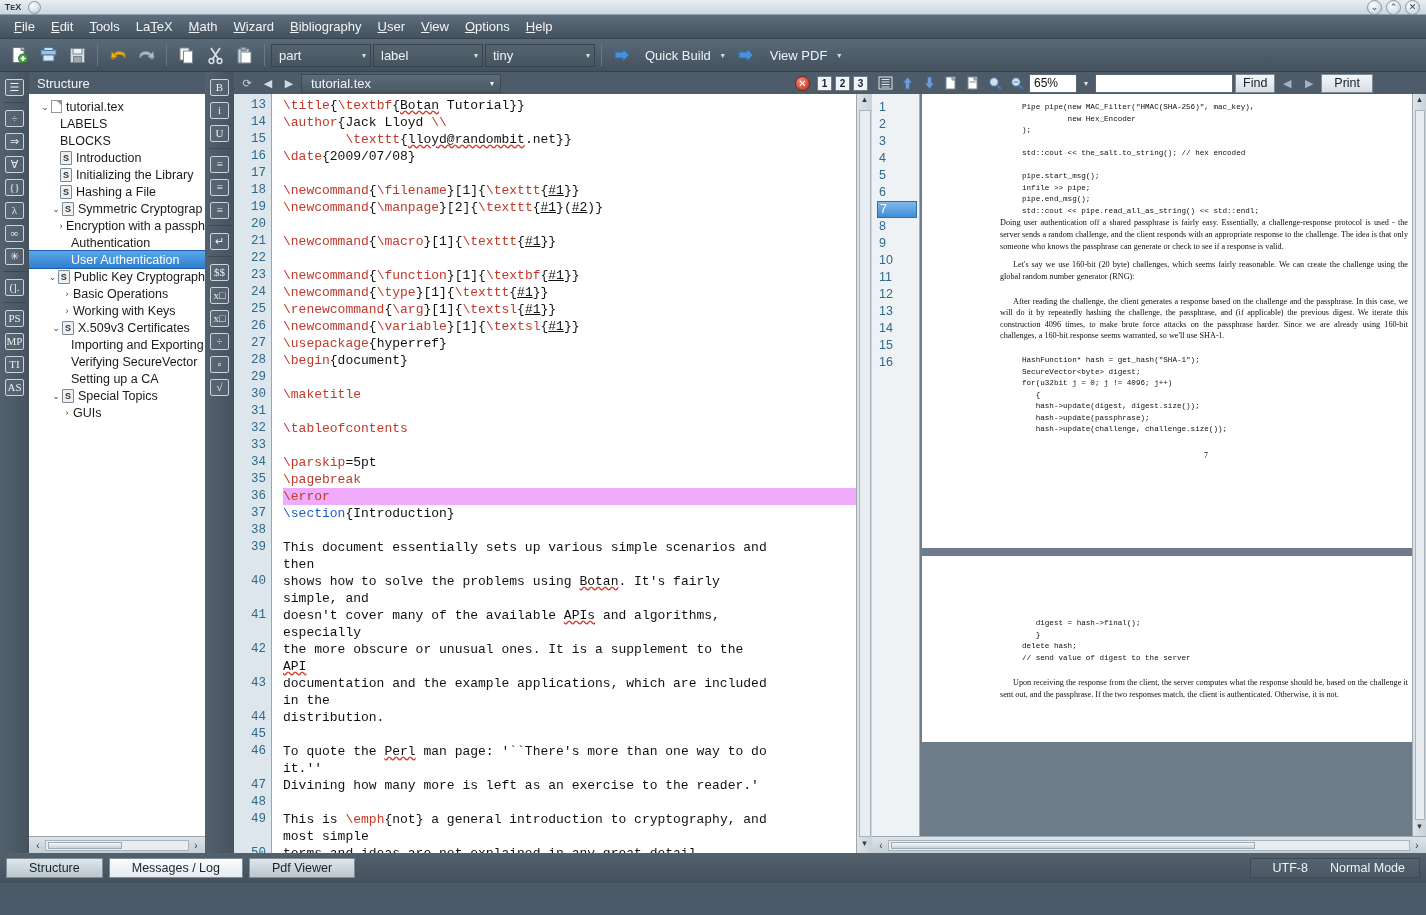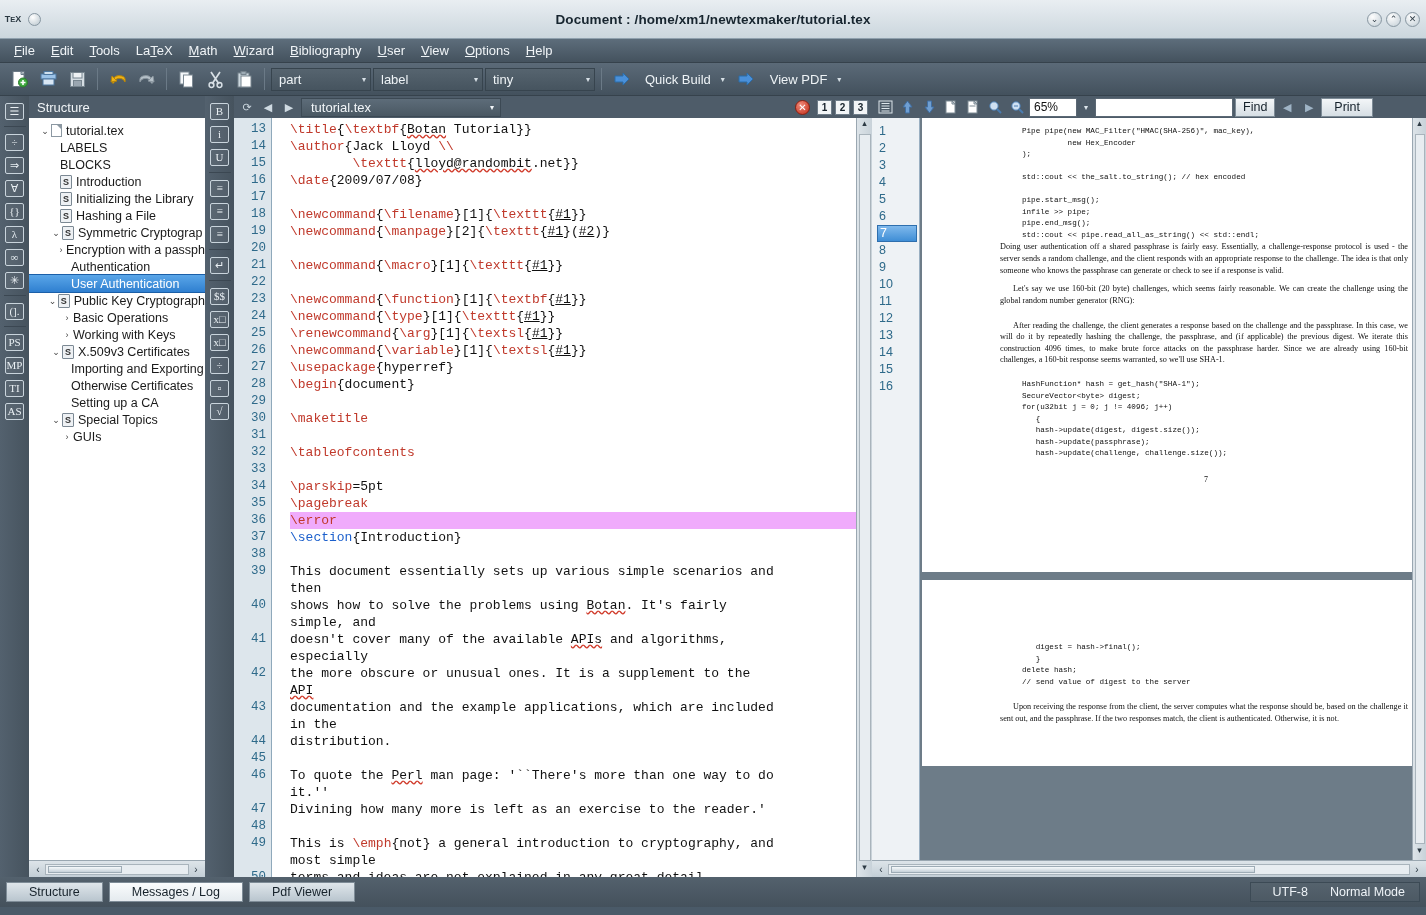--- a/index.html
+++ b/index.html
@@ -1,21 +1,21 @@
 <!DOCTYPE html>
 <html><head>
 <meta charset="utf-8">
 <style>
   * { box-sizing: border-box; margin:0; padding:0; }
   html,body{ width:1426px; height:915px; overflow:hidden;
     font-family:"Liberation Sans", sans-serif; font-size:13px;
     background:#4a5a68; color:#e8eef3; }
 
   
-  .titlebar{ height:39px; background:linear-gradient(#e9eef2,#cbd6dd);
+  .titlebar{ height:15px; background:linear-gradient(#e9eef2,#cbd6dd);
     border-bottom:1px solid #8fa0ad; display:flex; align-items:center;
     position:relative; color:#17252f; }
   .tb-ico{ width:20px;height:18px;margin-left:3px;display:flex;align-items:center;justify-content:center;
     font-size:9px;font-weight:bold;color:#2a3842; }
   .tb-circle{ width:13px;height:13px;border-radius:50%;
     background:radial-gradient(circle at 35% 30%,#fff,#b7c4cc);
     border:1px solid #8796a1; margin-left:5px; }
   .tb-title{ position:absolute;left:0;right:0;text-align:center;font-weight:bold;
     font-size:13.5px; letter-spacing:.1px;}
   .tb-btns{ margin-left:auto; display:flex; gap:4px; padding-right:6px; z-index:2;}
@@ -99,21 +99,21 @@
     text-align:center;margin-left:auto;}
   .numbtn{ width:15px;height:15px;background:#f2f5f7;border:1px solid #6e7c88;
     color:#16212a;font-size:10px;font-weight:bold;text-align:center;line-height:13px;}
 
   .ed-body{ flex:1; display:flex; background:#fff; overflow:hidden; position:relative;}
   .gutter{ width:38px;background:#dde6ec;border-right:1px solid #8fa9bb;
     font-family:"Liberation Mono",monospace;font-size:12.5px;color:#2e6a8a;
     text-align:right;padding:3px 5px 0 0;}
   .gutter div{ height:17px;line-height:17px;}
   .code{ flex:1;font-family:"Liberation Mono",monospace;font-size:13px;
-    color:#111;padding:3px 0 0 18px;white-space:pre;overflow:hidden;}
+    color:#111;padding:3px 0 0 11px;white-space:pre;overflow:hidden;}
   .code div{ height:17px;line-height:17px;}
   .code .cmd{ color:#c0392b; }
   .code .sec{ color:#1b5fcc; }
   .code .cur{ background:#f0abfc; }
   .spell{ text-decoration:underline; text-decoration-style:wavy;
     text-decoration-color:#d03a2a; }
   .uline{ text-decoration:underline; }
   .vscroll{ width:16px;background:linear-gradient(90deg,#dde4e9,#c8d2d9);
     border-left:1px solid #9aa7b1;display:flex;flex-direction:column;align-items:center;}
   .vs-arrow{ height:15px;font-size:9px;color:#2d3a44;}
@@ -161,21 +161,20 @@
   .statusbox{ margin-left:auto; border:1px solid #3c4a55;
     display:flex; gap:22px; padding:2px 14px 2px 22px; font-size:12.5px;
     color:#eef3f7; background:rgba(255,255,255,.03);}
 </style>
 </head>
 <body>
 
 <div class="titlebar">
   <div class="tb-ico">T<sub>E</sub>X</div>
   <div class="tb-circle"></div>
-  <div class="tb-title">Document : /home/xm1/newtexmaker/tutorial.tex</div>
   <div class="tb-btns">
     <div class="tb-btn">⌄</div>
     <div class="tb-btn">⌃</div>
     <div class="tb-btn">✕</div>
   </div>
 </div>
 
 <div class="menubar" id="menubar">
     <div class="menu-item"><u>F</u>ile</div>
     <div class="menu-item"><u>E</u>dit</div>
@@ -406,21 +405,21 @@
           <span>X.509v3 Certificates</span>
         </div>
         <div class="trow">
           <span style="width:30px"></span>
           <span class="tick"></span>
           <span>Importing and Exporting</span>
         </div>
         <div class="trow">
           <span style="width:30px"></span>
           <span class="tick"></span>
-          <span>Otherwise Certificates</span>
+          <span>Verifying SecureVector</span>
         </div>
         <div class="trow">
           <span style="width:30px"></span>
           <span class="tick"></span>
           <span>Setting up a CA</span>
         </div>
         <div class="trow">
           <span style="width:19px"></span>
           <span class="exp">⌄</span>
           <span class="sbadge">S</span>

